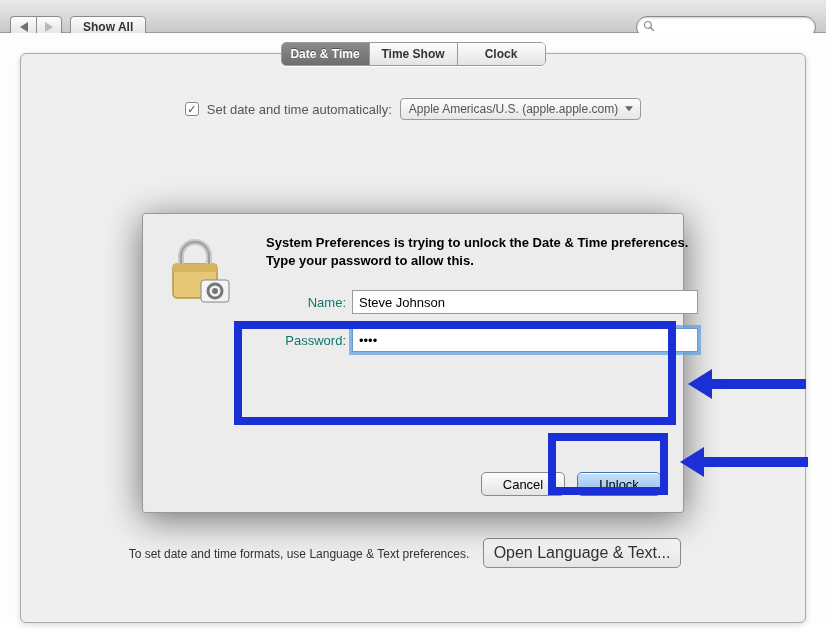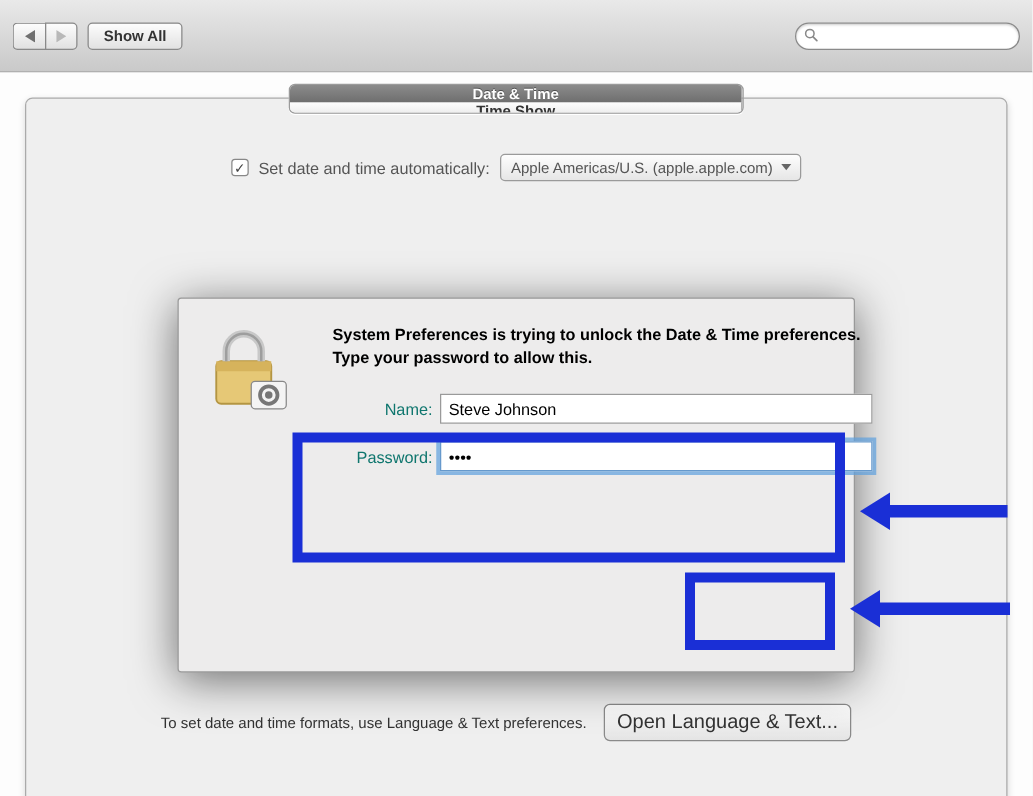--- a/index.html
+++ b/index.html
@@ -13,26 +13,26 @@
     background: #fff;
     overflow: hidden;
   }
   .window {
     width: 826px;
     height: 637px;
     position: relative;
   }
   
   .toolbar {
-    height: 58px;
+    height: 30px;
     background: linear-gradient(#e9e9e9, #c9c9c9);
     border-bottom: 1px solid #9a9a9a;
     display: flex;
-    align-items: center;
-    padding: 0 10px;
+    align-items: flex-start;
+    padding: 16px 10px;
     gap: 8px;
     position: relative;
   }
   .nav-buttons {
     display: flex;
   }
   .nav-btn {
     width: 26px;
     height: 22px;
     background: linear-gradient(#fdfdfd,#e1e1e1);
@@ -93,27 +93,26 @@
     position: relative;
     padding-top: 0;
     box-shadow: 0 2px 6px rgba(0,0,0,0.15);
   }
   
   .tabs {
     display: flex;
     position: relative;
     top: -12px;
     margin: 0 auto;
-    width: 364px;
+    width: 265px;
     border: 1px solid #9a9a9a;
     border-radius: 5px;
     overflow: hidden;
     height: 24px;
     box-shadow: 0 1px 0 #fff;
-    flex-direction: column;
   }
   .tab {
     flex: 1;
     display: flex;
     align-items: center;
     justify-content: center;
     font-size: 12px;
     font-weight: bold;
     color: #333;
     background: linear-gradient(#fdfdfd,#e4e4e4);
@@ -372,20 +371,28 @@
               <input class="field-input" type="text" value="Steve Johnson" style="">
             </div>
             <div class="field-row">
               <div class="field-label">Password:</div>
               <input class="field-input focused" type="text" value="••••" style="">
             </div>
           </div>
         </div>
       </div>
 
+      <div class="sheet-buttons">
+        <div class="osx-btn">
+          <span>Cancel</span>
+        </div>
+        <div class="osx-btn default">
+          <span>Unlock</span>
+        </div>
+      </div>
     </div>
 
     <div class="highlight-box" style="top:288px; left:234px; width:442px; height:104px;"></div>
     <div class="highlight-box" style="top:400px; left:548px; width:120px; height:62px;"></div>
 
     <div class="arrow" style="top:346px; left:706px; width:100px;"></div>
     <div class="arrow" style="top:424px; left:698px; width:110px;"></div>
 
   </div>
 </div>

